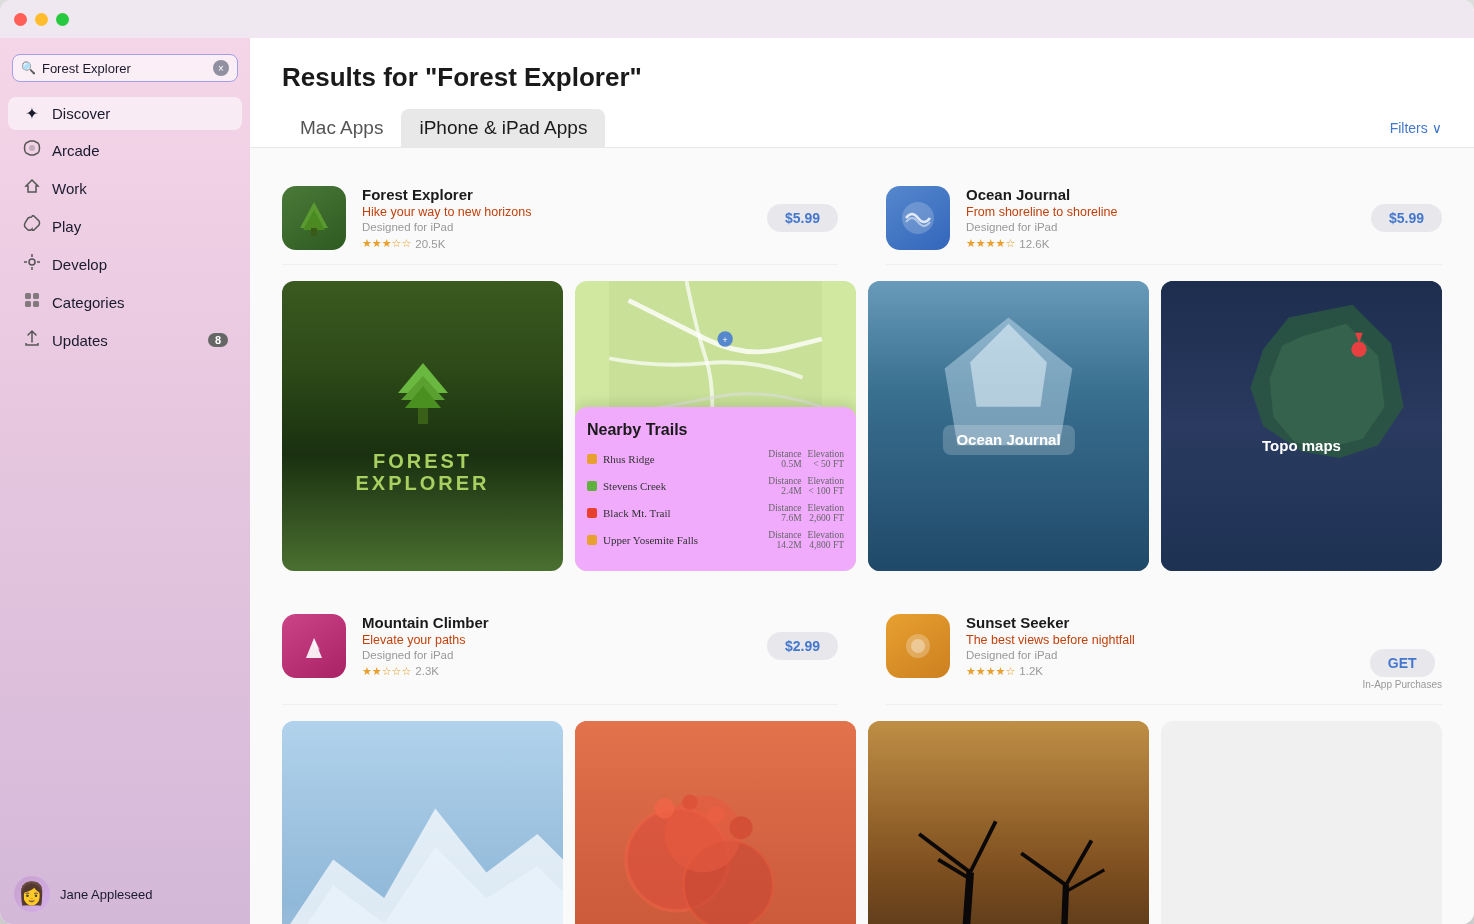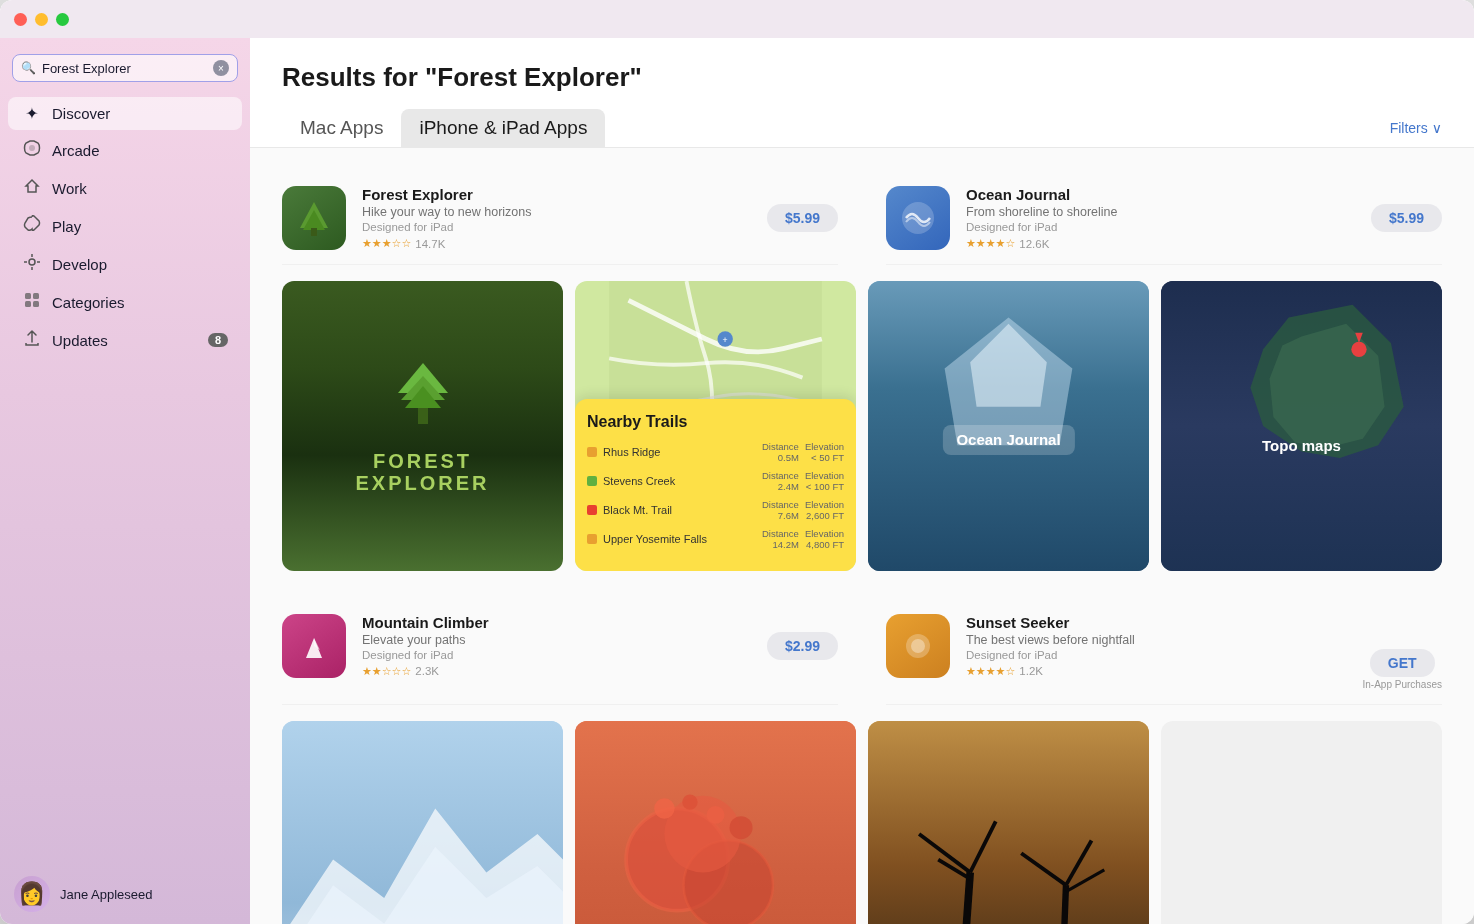--- a/index.html
+++ b/index.html
@@ -248,21 +248,21 @@
       flex: 1;
     }
     .app-name {
       font-size: 15px;
       font-weight: 600;
       color: #1a1a1a;
       margin-bottom: 2px;
     }
     .app-desc {
       font-size: 12.5px;
-      color: #737373;
+      color: #c2410c;
       margin-bottom: 2px;
     }
     .app-platform {
       font-size: 11.5px;
       color: #999;
       margin-bottom: 4px;
     }
     .app-rating {
       display: flex;
       align-items: center;
@@ -336,39 +336,40 @@
       flex-direction: column;
       align-items: center;
       justify-content: center;
       gap: 12px;
     }
     .nearby-panel {
       position: absolute;
       bottom: 0;
       left: 0;
       right: 0;
-      background: #fde047;
+      background: #f0abfc;
       border-radius: 12px 12px 0 0;
       padding: 14px 12px;
       box-shadow: 0 -4px 12px rgba(0,0,0,0.1);
       margin-top: 35px;
     }
     .nearby-title {
       font-size: 16px;
       font-weight: 700;
       margin-bottom: 10px;
       color: #1a1a1a;
     }
     .trail-row {
       display: flex;
       align-items: center;
       gap: 6px;
       margin-bottom: 7px;
       font-size: 10.5px;
       color: #333;
+      font-family: Liberation Serif, serif;
     }
     .trail-dot {
       width: 10px;
       height: 10px;
       border-radius: 2px;
       flex-shrink: 0;
     }
     .trail-name { flex: 1; font-weight: 500; font-size: 11px; }
     .trail-stat { color: #666; font-size: 9.5px; text-align: right; }
 
@@ -523,21 +524,21 @@
                 <polygon points="22,14 33,34 11,34" fill="#4a8a20"></polygon>
                 <rect x="19" y="32" width="6" height="8" fill="#3a5a18"></rect>
               </svg>
             </div>
             <div class="app-info">
               <div class="app-name">Forest Explorer</div>
               <div class="app-desc">Hike your way to new horizons</div>
               <div class="app-platform">Designed for iPad</div>
               <div class="app-rating">
                 <span class="stars">★★★☆☆</span>
-                <span>14.7K</span>
+                <span>20.5K</span>
               </div>
             </div>
             <button class="price-btn">$5.99</button>
           </div>
 
           <div class="app-row">
             <div class="app-icon ocean">
               <svg width="44" height="44" viewBox="0 0 44 44">
                 <circle cx="22" cy="22" r="16" fill="rgba(255,255,255,0.2)"></circle>
                 <path d="M10 22 Q16 14 22 22 Q28 30 34 22" stroke="rgba(255,255,255,0.8)" stroke-width="2.5" fill="none"></path>

